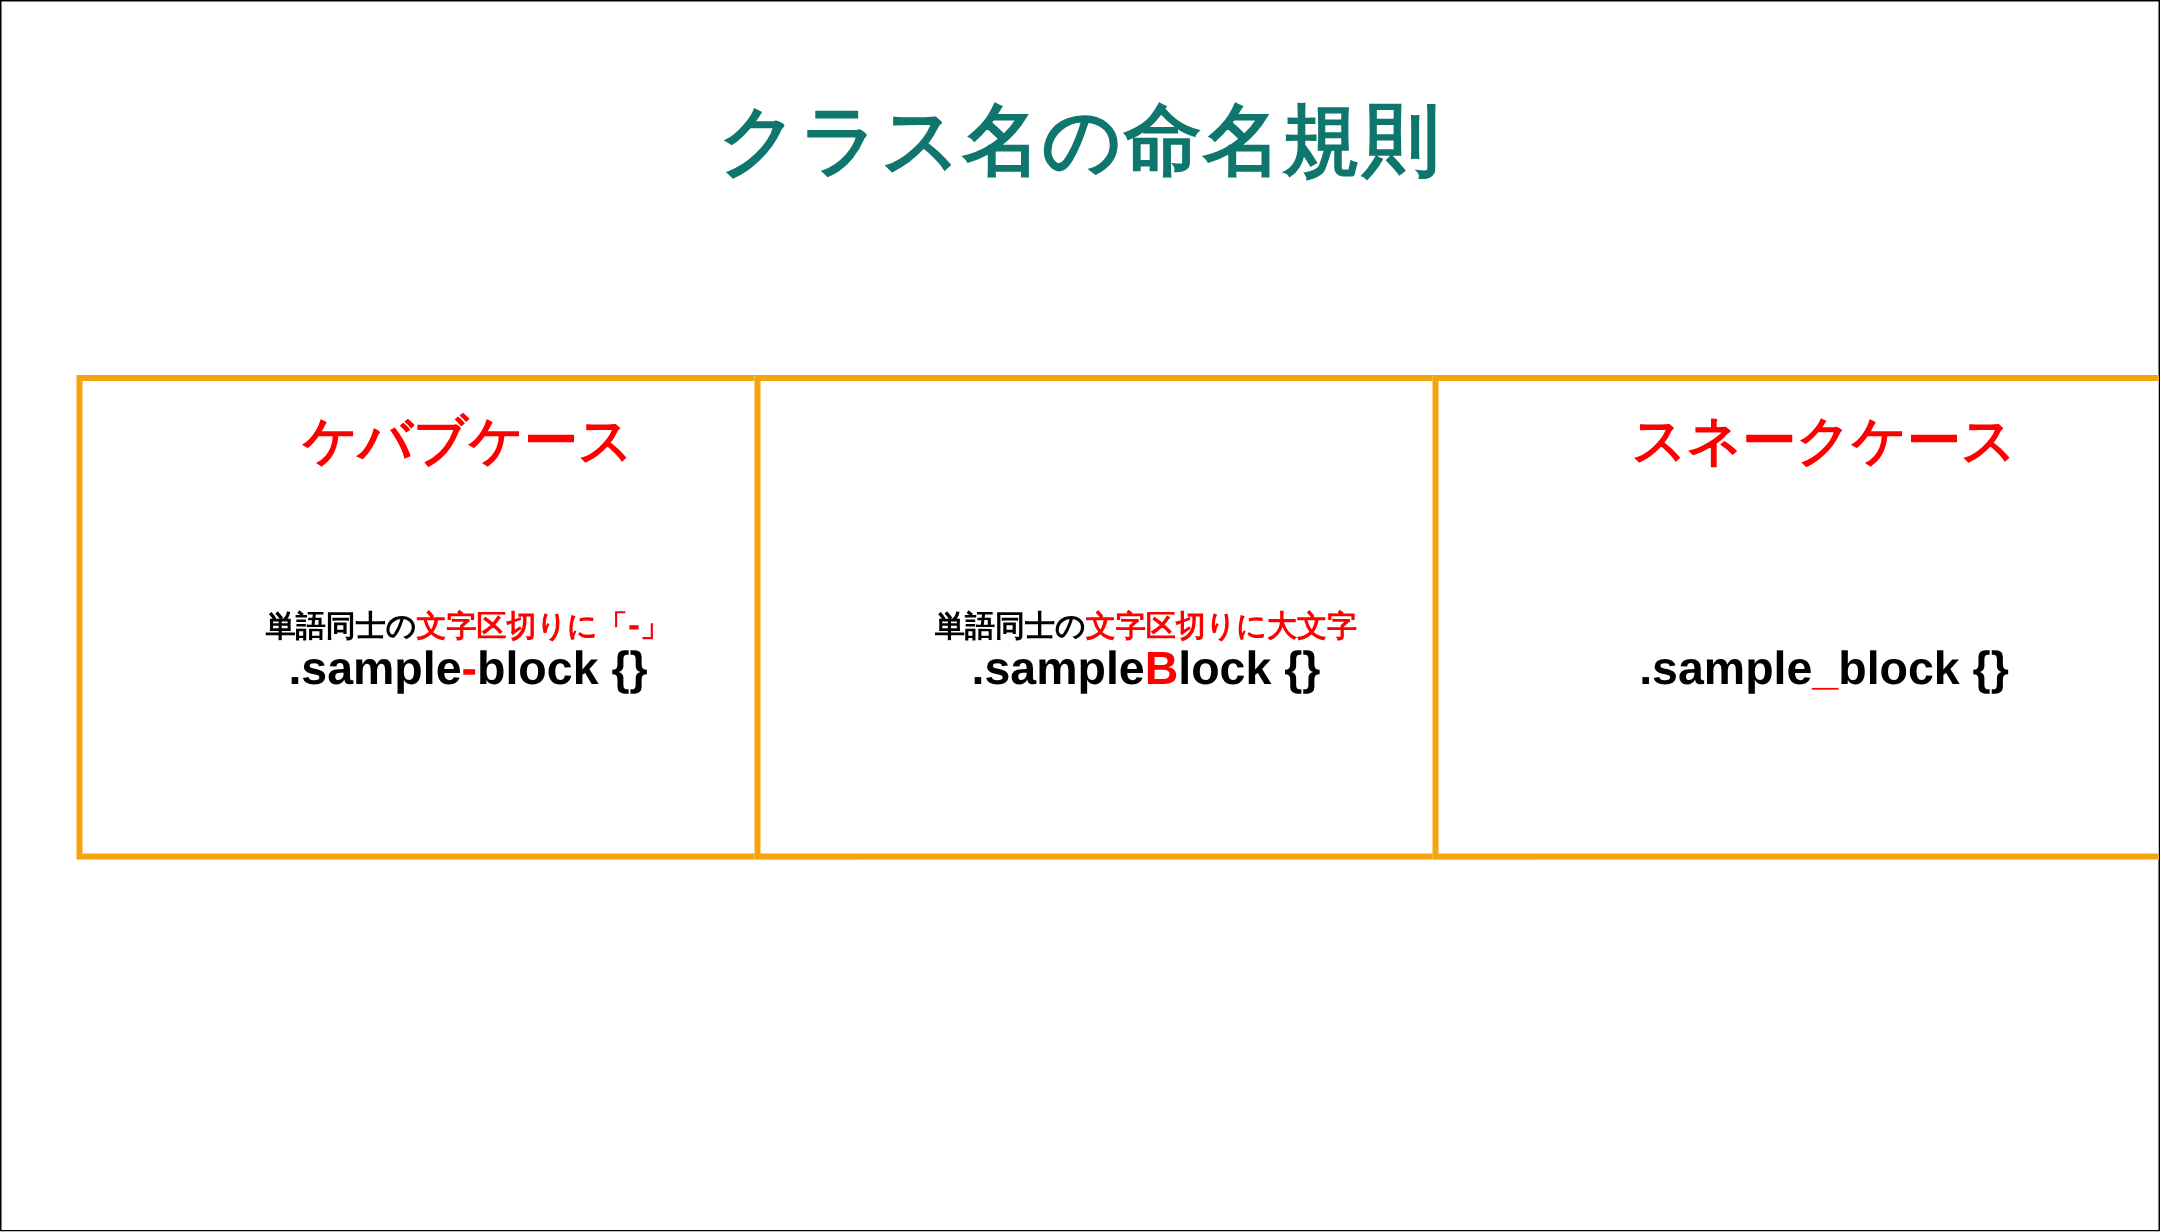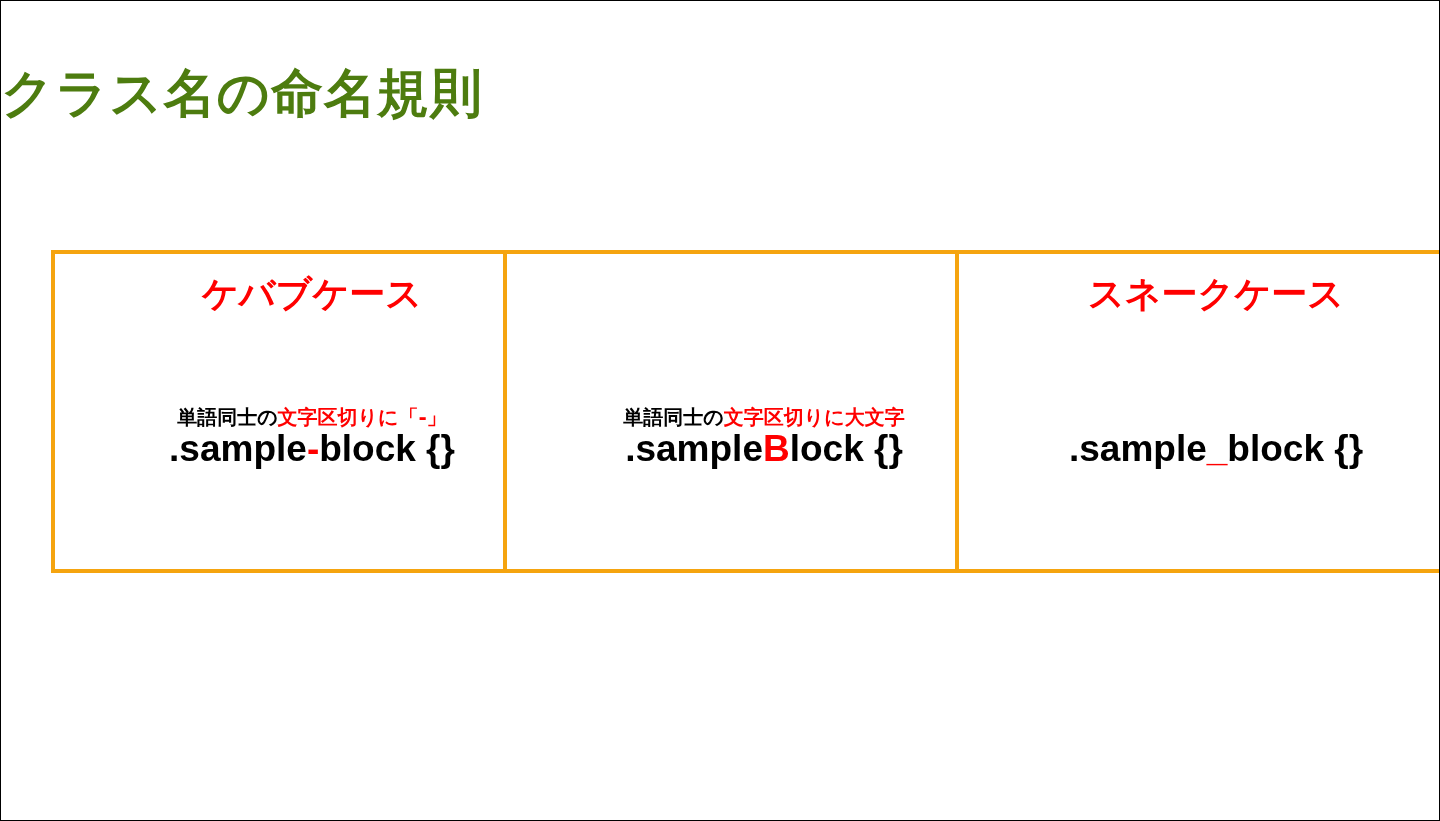--- a/index.html
+++ b/index.html
@@ -10,23 +10,24 @@
       box-sizing: border-box;
       border: 1px solid #000000;
       background: #ffffff;
       font-family: "DejaVu Sans", "Liberation Sans", sans-serif;
       overflow: hidden;
     }
     .title {
       position: absolute;
       left: 0; right: 0;
       top: 58px;
+      text-align: center;
       font-size: 52px;
       font-weight: bold;
-      color: #4d7c0f;
+      color: #0f766e;
       letter-spacing: 1px;
     }
     .card {
       position: absolute;
       top: 249px;
       width: 522px;
       height: 323px;
       box-sizing: border-box;
       border: 4px solid #F5A40F;
       background: #ffffff;
@@ -51,21 +52,21 @@
       font-size: 20px;
       font-weight: bold;
       color: #000000;
       white-space: nowrap;
       margin-top: 24px;
     }
     .card-code {
       position: absolute;
       left: 0; right: 0;
       top: 174px;
-      font-size: 37px;
+      font-size: 31px;
       font-weight: bold;
       color: #000000;
       font-family: "Liberation Sans", "DejaVu Sans", sans-serif;
       white-space: nowrap;
     }
     .red { color: #FF0000; }
   </style>
 </head>
 <body>
 

